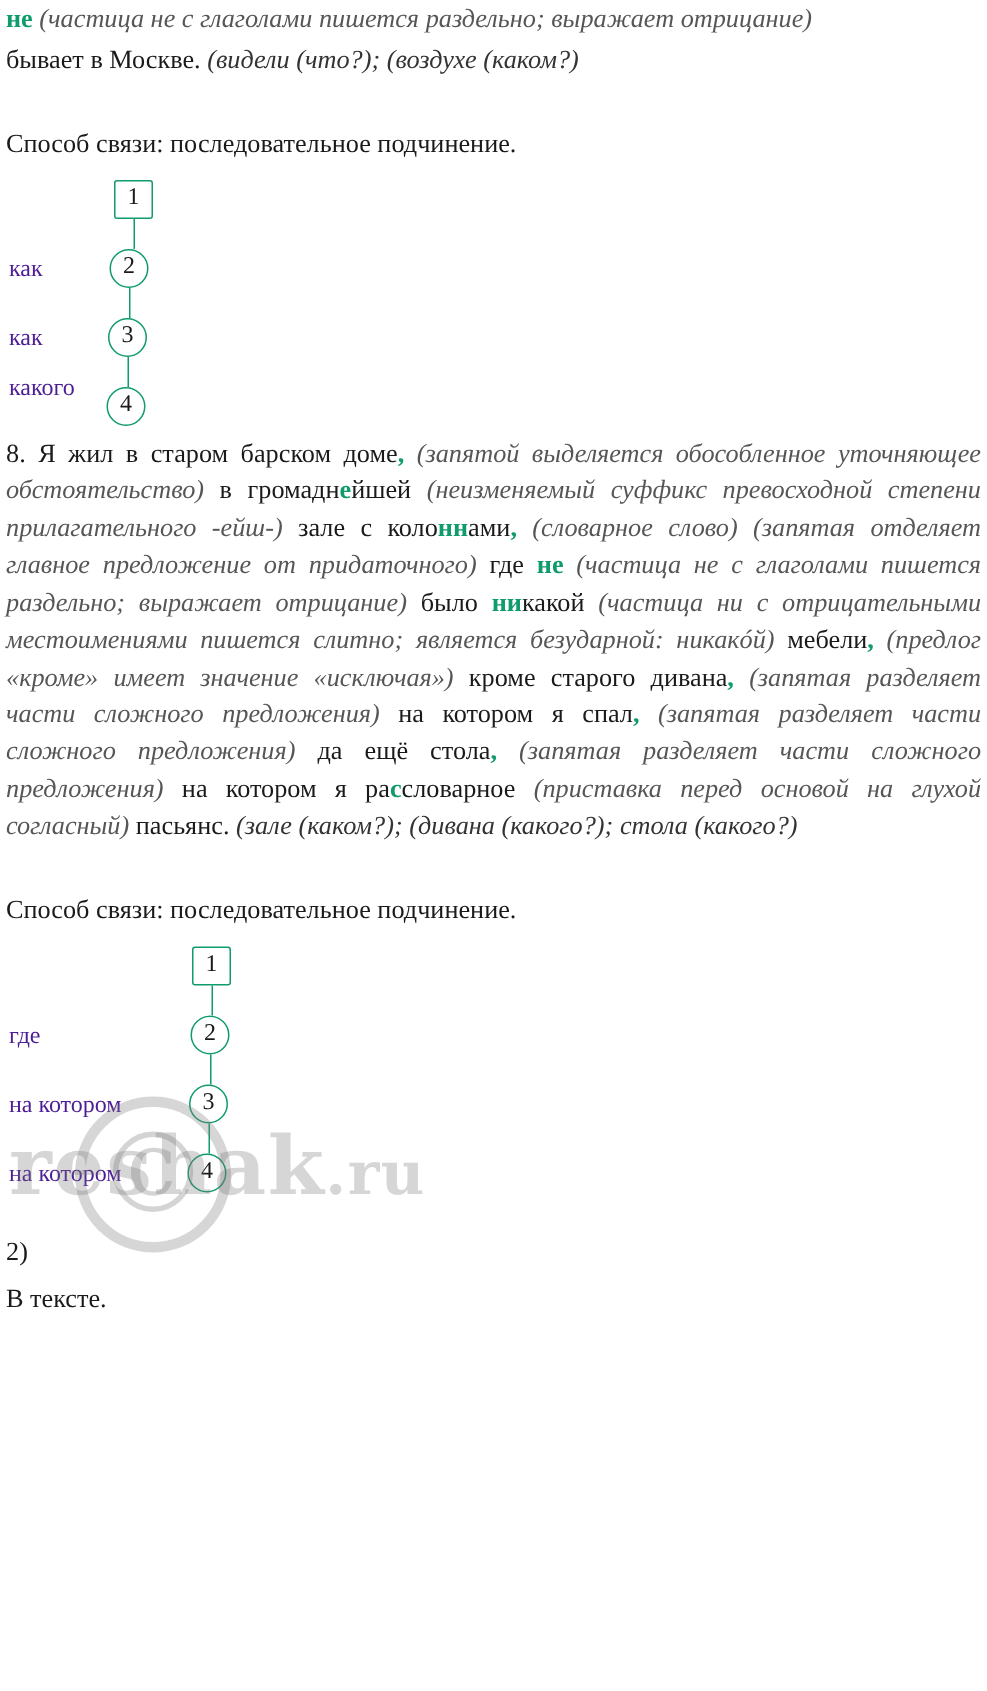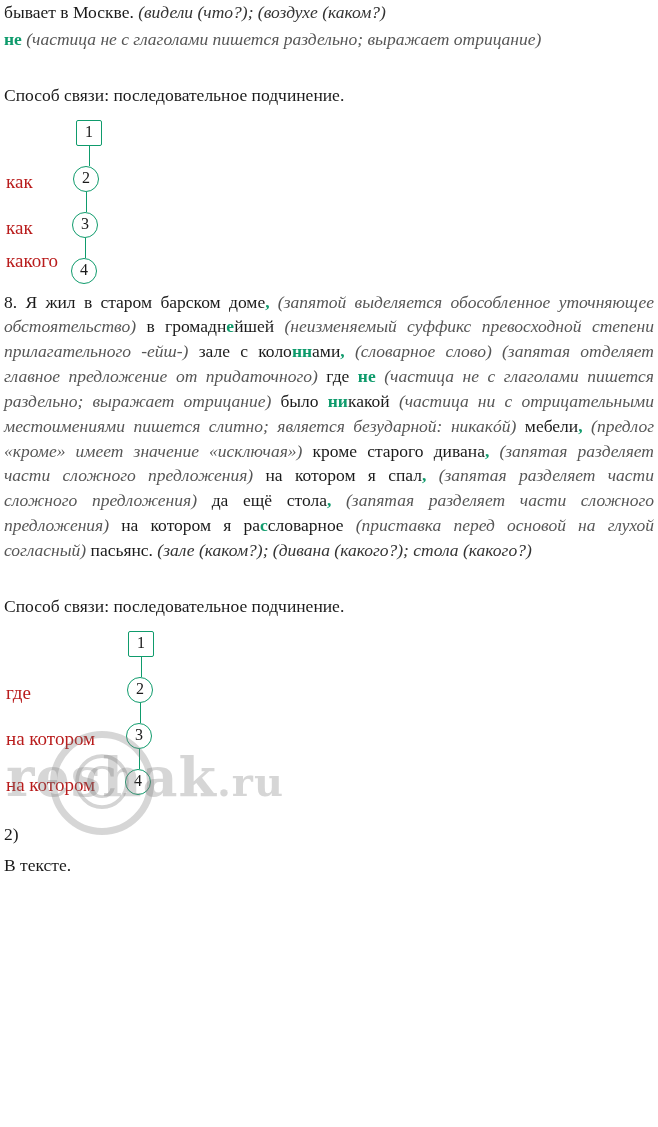--- a/index.html
+++ b/index.html
@@ -71,22 +71,22 @@
     border: 1.4px solid #0f9b6c;
     border-radius: 50%;
   }
   .vline {
     position: absolute;
     width: 1.4px;
     background: #0f9b6c;
   }
   .slabel {
     position: absolute;
-    font-size: 19px;
-    color: #b91c1c;
+    font-size: 16px;
+    color: #4c1d95;
     white-space: nowrap;
   }
 
   
   .watermark {
     position: absolute;
     left: 0;
     bottom: 34px;
     width: 300px;
     height: 120px;
@@ -132,26 +132,26 @@
 
   .tail { margin-top: 26px; }
   .tail p { margin: 0 0 6px 0; }
 </style>
 </head>
 <body>
 
 <div class="page">
 
   <p class="para tight">
+    <span class="g">не</span>
+    <span class="cmt">(частица не с глаголами пишется раздельно; выражает отрицание)</span>
+  </p>
+  <p class="para tight">
     <span>бывает в Москве.</span>
     <span class="cmt-dark">(видели (что?); (воздухе (каком?)</span>
-  </p>
-  <p class="para tight">
-    <span class="g">не</span>
-    <span class="cmt">(частица не с глаголами пишется раздельно; выражает отрицание)</span>
   </p>
 
   <p class="para blk">Способ связи: последовательное подчинение.</p>
 
 
   <div class="scheme">
     <div class="node sq" style="left:72px; top:0px;">1</div>
     <div class="vline" style="left:84.5px; top:26px; height:20px;"></div>
     <div class="node circ" style="left:69px; top:46px;">2</div>
     <div class="vline" style="left:81.5px; top:72px; height:20px;"></div>

